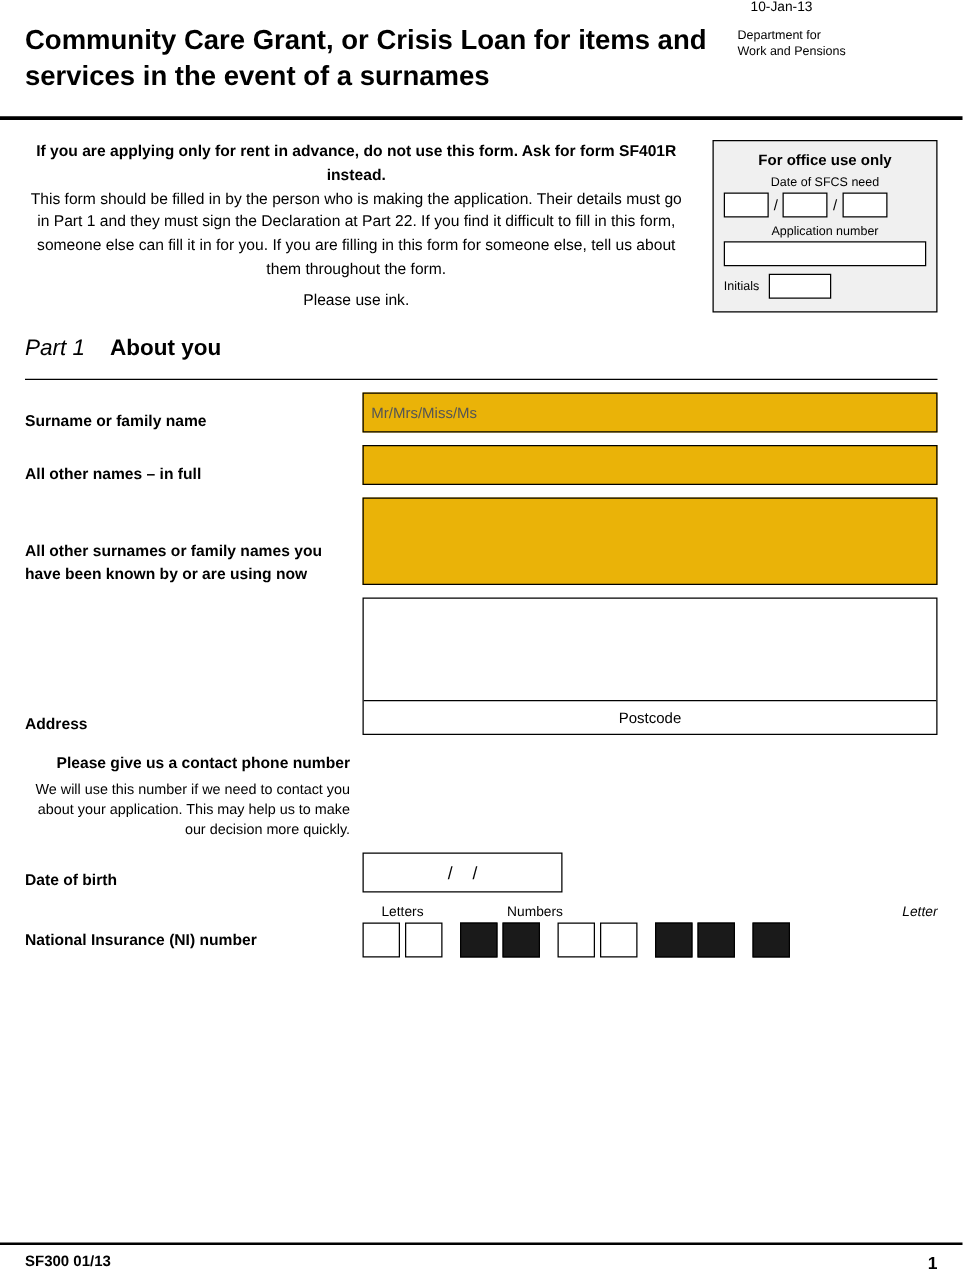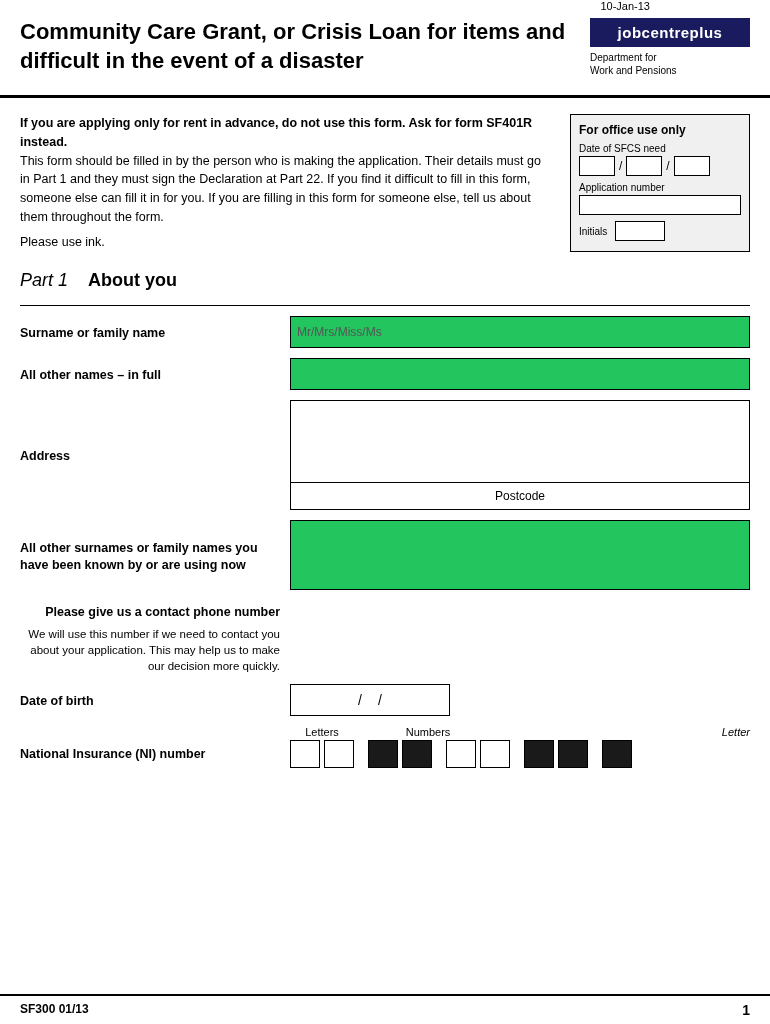--- a/index.html
+++ b/index.html
@@ -58,20 +58,21 @@
     }
     .dwp-text {
       font-size: 10px;
       margin-top: 4px;
       line-height: 1.3;
       color: #000;
     }
     .body-area {
       display: flex;
       padding: 16px 20px 0 20px;
+      text-align: center;
     }
     .main-col {
       flex: 1;
       padding-right: 20px;
     }
     .office-box {
       width: 180px;
       border: 1px solid #000;
       padding: 8px;
       font-size: 11px;
@@ -138,42 +139,42 @@
       font-weight: normal;
     }
     .part-title {
       font-weight: bold;
     }
     .form-section {
       padding: 0 20px;
     }
     .form-row {
       display: flex;
-      align-items: center;
+      align-items: flex-end;
       margin-bottom: 10px;
     }
     .form-label {
       width: 270px;
       min-width: 270px;
       font-size: 12.5px;
       padding-top: 4px;
       padding-right: 10px;
       line-height: 1.4;
     }
     .form-label-bold {
       font-weight: bold;
     }
     .form-field-area {
       flex: 1;
     }
     .text-input-box {
       border: 1px solid #000;
       width: 100%;
       height: 32px;
-      background: #22c55e;
+      background: #eab308;
       font-size: 12px;
       padding: 4px 6px;
       display: flex;
       align-items: center;
     }
     .text-input-tall {
       height: 70px;
       align-items: flex-start;
       padding-top: 6px;
     }
@@ -327,23 +328,22 @@
     }
   </style>
 </head>
 <body>
 
 <div class="page">
 
   <div class="date-top">10-Jan-13</div>
 
   <div class="header-area">
-    <div class="header-title">Community Care Grant, or Crisis Loan for items and difficult in the event of a disaster</div>
+    <div class="header-title">Community Care Grant, or Crisis Loan for items and services in the event of a surnames</div>
     <div class="header-logo-box">
-      <div class="jobcentreplus-logo">jobcentreplus</div>
       <div class="dwp-text">
         <span>Department for</span><br>
         <span>Work and Pensions</span>
       </div>
     </div>
   </div>
 
   <div class="body-area">
 
     <div class="main-col">
@@ -396,33 +396,33 @@
       </div>
     </div>
 
     <div class="form-row">
       <div class="form-label form-label-bold">All other names – in full</div>
       <div class="form-field-area">
         <div class="text-input-box"></div>
       </div>
     </div>
 
+    <div class="form-row">
+      <div class="form-label form-label-bold">All other surnames or family names you have been known by or are using now</div>
+      <div class="form-field-area">
+        <div class="text-input-box text-input-tall"></div>
+      </div>
+    </div>
+
     <div class="form-row" style="margin-bottom:10px;">
       <div class="form-label form-label-bold">Address</div>
       <div class="form-field-area">
         <div class="address-box">
           <div class="address-postcode-row">Postcode</div>
         </div>
-      </div>
-    </div>
-
-    <div class="form-row">
-      <div class="form-label form-label-bold">All other surnames or family names you have been known by or are using now</div>
-      <div class="form-field-area">
-        <div class="text-input-box text-input-tall"></div>
       </div>
     </div>
 
     <div class="form-row" style="align-items:flex-start;text-align:right;">
       <div class="form-label">
         <div class="form-label-bold">Please give us a contact phone number</div>
         <div class="phone-note-text">We will use this number if we need to contact you about your application. This may help us to make our decision more quickly.</div>
       </div>
     </div>
 

